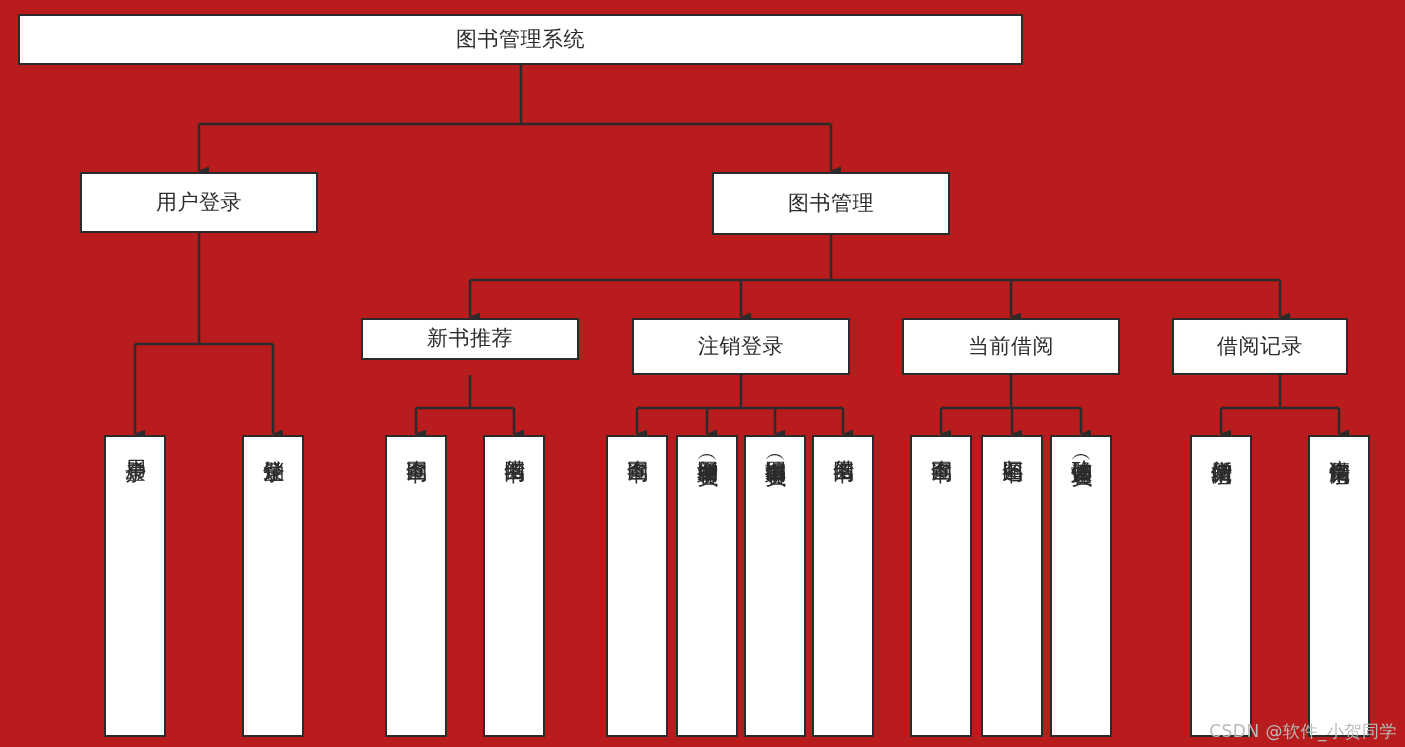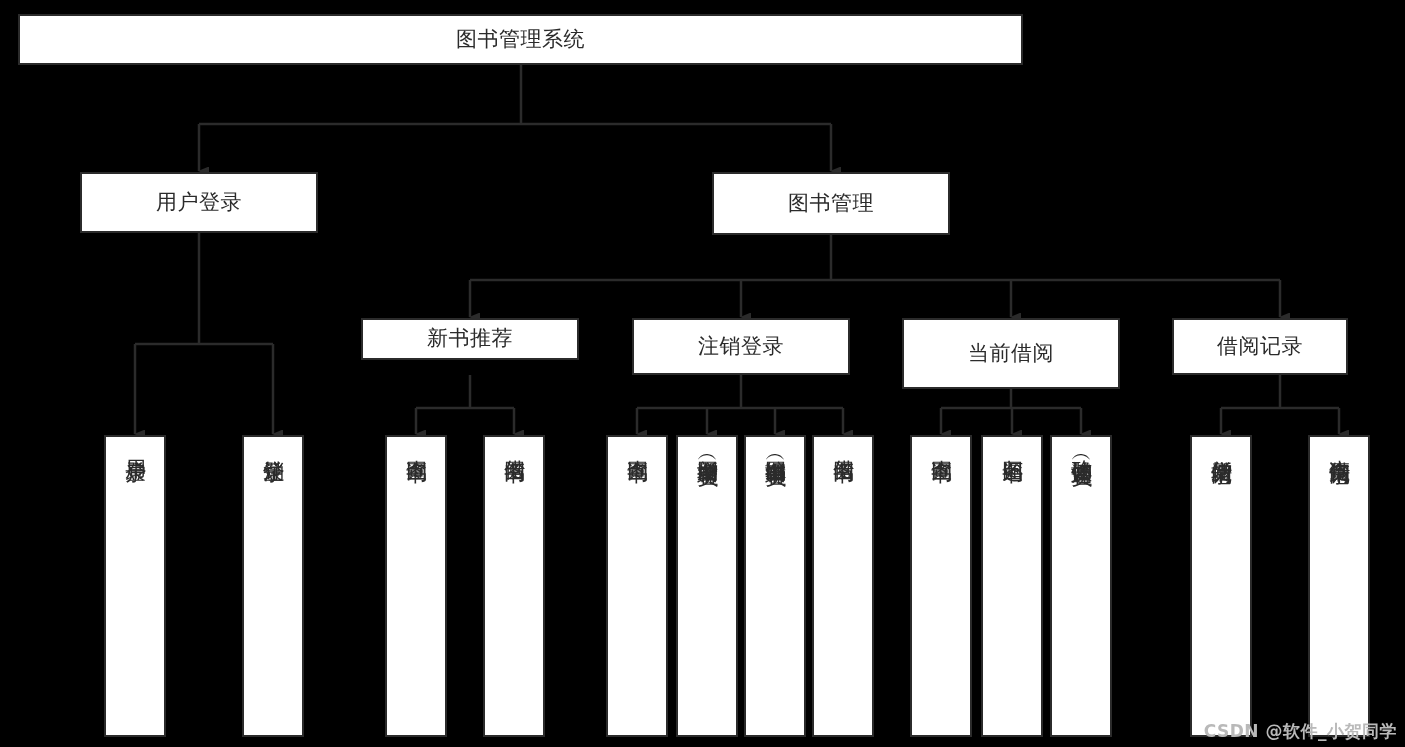--- a/index.html
+++ b/index.html
@@ -8,21 +8,21 @@
     padding: 0;
     background: #ffffff;
   }
   body {
     font-family: "DejaVu Sans", "Liberation Sans", sans-serif;
   }
   #diagram-root {
     position: relative;
     width: 1405px;
     height: 747px;
-    background: #000000;
+    background: #b91c1c;
     overflow: hidden;
   }
   svg.connectors {
     position: absolute;
     left: 0;
     top: 0;
     width: 1405px;
     height: 747px;
     pointer-events: none;
   }
@@ -62,21 +62,20 @@
   }
   .watermark {
     position: absolute;
     right: 8px;
     bottom: 4px;
     font-size: 17px;
     color: #b9b9b9;
     letter-spacing: 0.5px;
     white-space: nowrap;
     pointer-events: none;
-    font-weight: bold;
   }
 </style>
 </head>
 <body>
 
 <div id="diagram-root">
   <svg class="connectors" viewBox="0 0 1405 747">
     <defs>
       <marker id="arrowhead" markerWidth="9" markerHeight="11" refX="4.5" refY="10" orient="auto" markerUnits="userSpaceOnUse">
         <polygon points="0,0 9,0 4.5,11" fill="#2b2b2b"></polygon>
@@ -128,21 +127,21 @@
       </div>
       <div class="node horizontal" style="left: 712px; top: 172px; width: 238px; height: 63px;">
         <span class="node-label">图书管理</span>
       </div>
       <div class="node horizontal" style="left: 361px; top: 318px; width: 218px; height: 42px;">
         <span class="node-label">新书推荐</span>
       </div>
       <div class="node horizontal" style="left: 632px; top: 318px; width: 218px; height: 57px;">
         <span class="node-label">注销登录</span>
       </div>
-      <div class="node horizontal" style="left: 902px; top: 318px; width: 218px; height: 71px;">
+      <div class="node horizontal" style="left: 902px; top: 318px; width: 218px; height: 57px;">
         <span class="node-label">当前借阅</span>
       </div>
       <div class="node horizontal" style="left: 1172px; top: 318px; width: 176px; height: 57px;">
         <span class="node-label">借阅记录</span>
       </div>
       <div class="node vertical" style="left: 104px; top: 435px; width: 62px; height: 302px;">
         <span class="node-label">用户登录</span>
       </div>
       <div class="node vertical" style="left: 242px; top: 435px; width: 62px; height: 302px;">
         <span class="node-label">注销登录</span>

